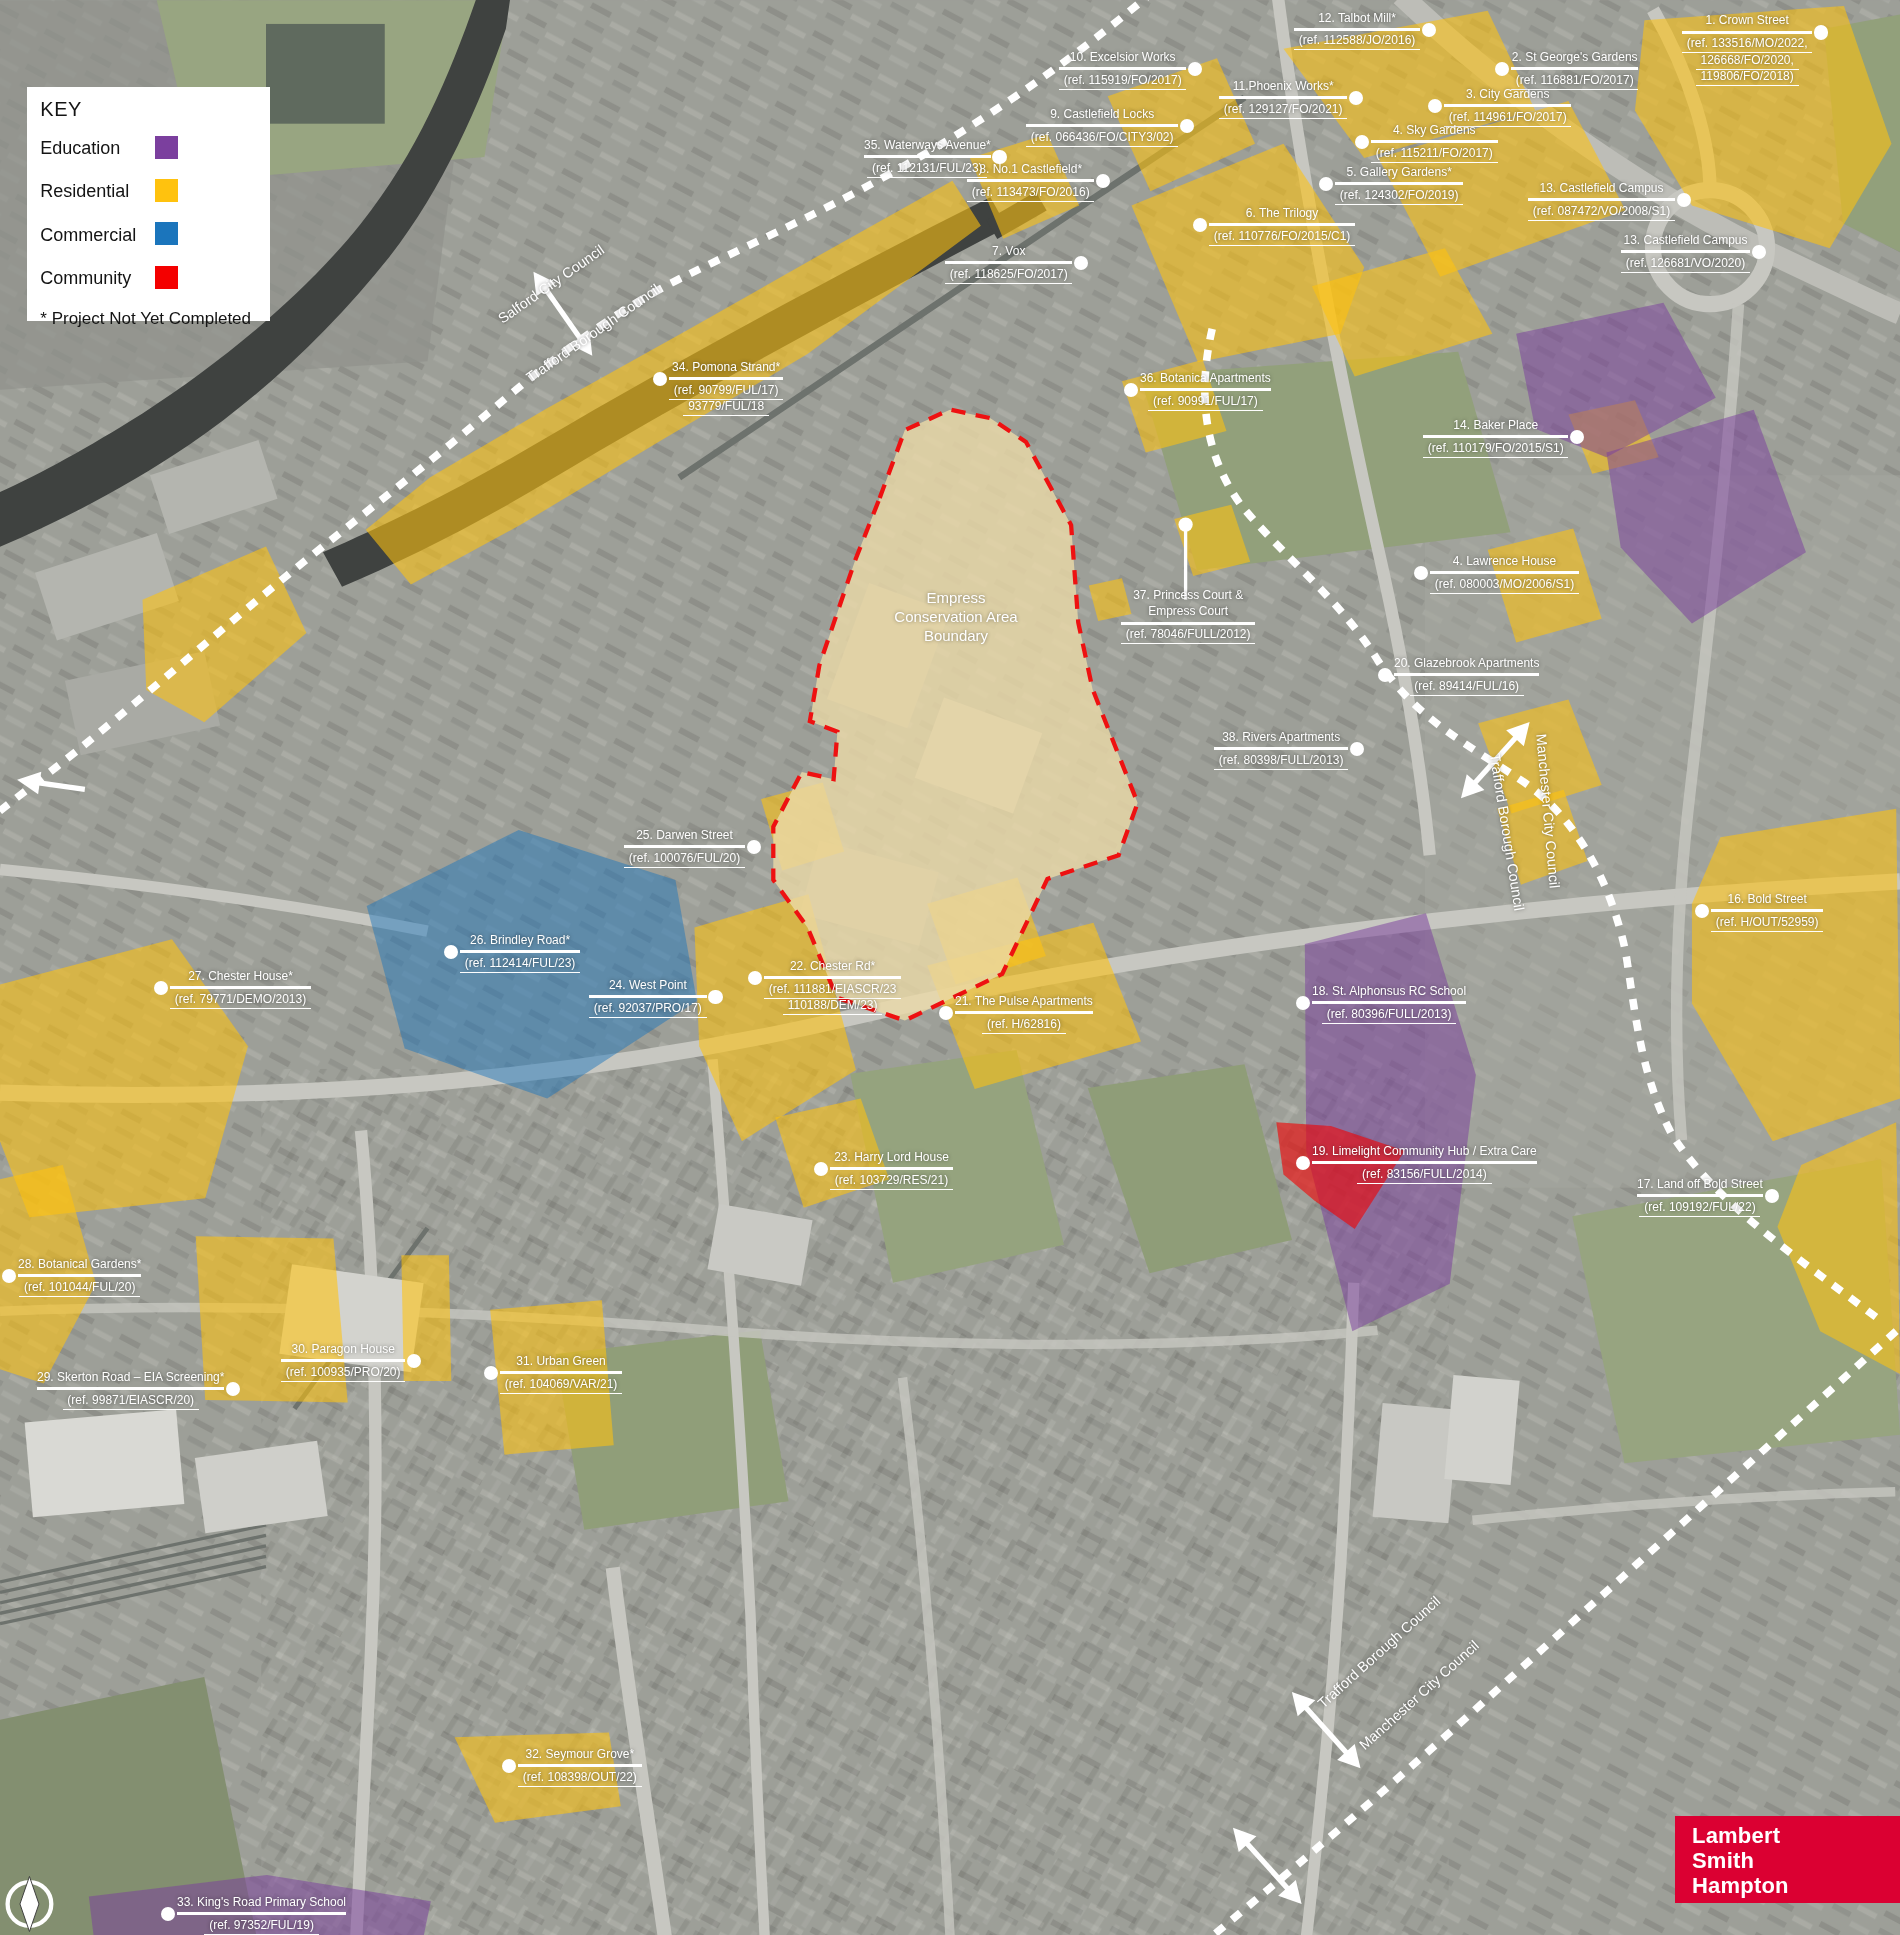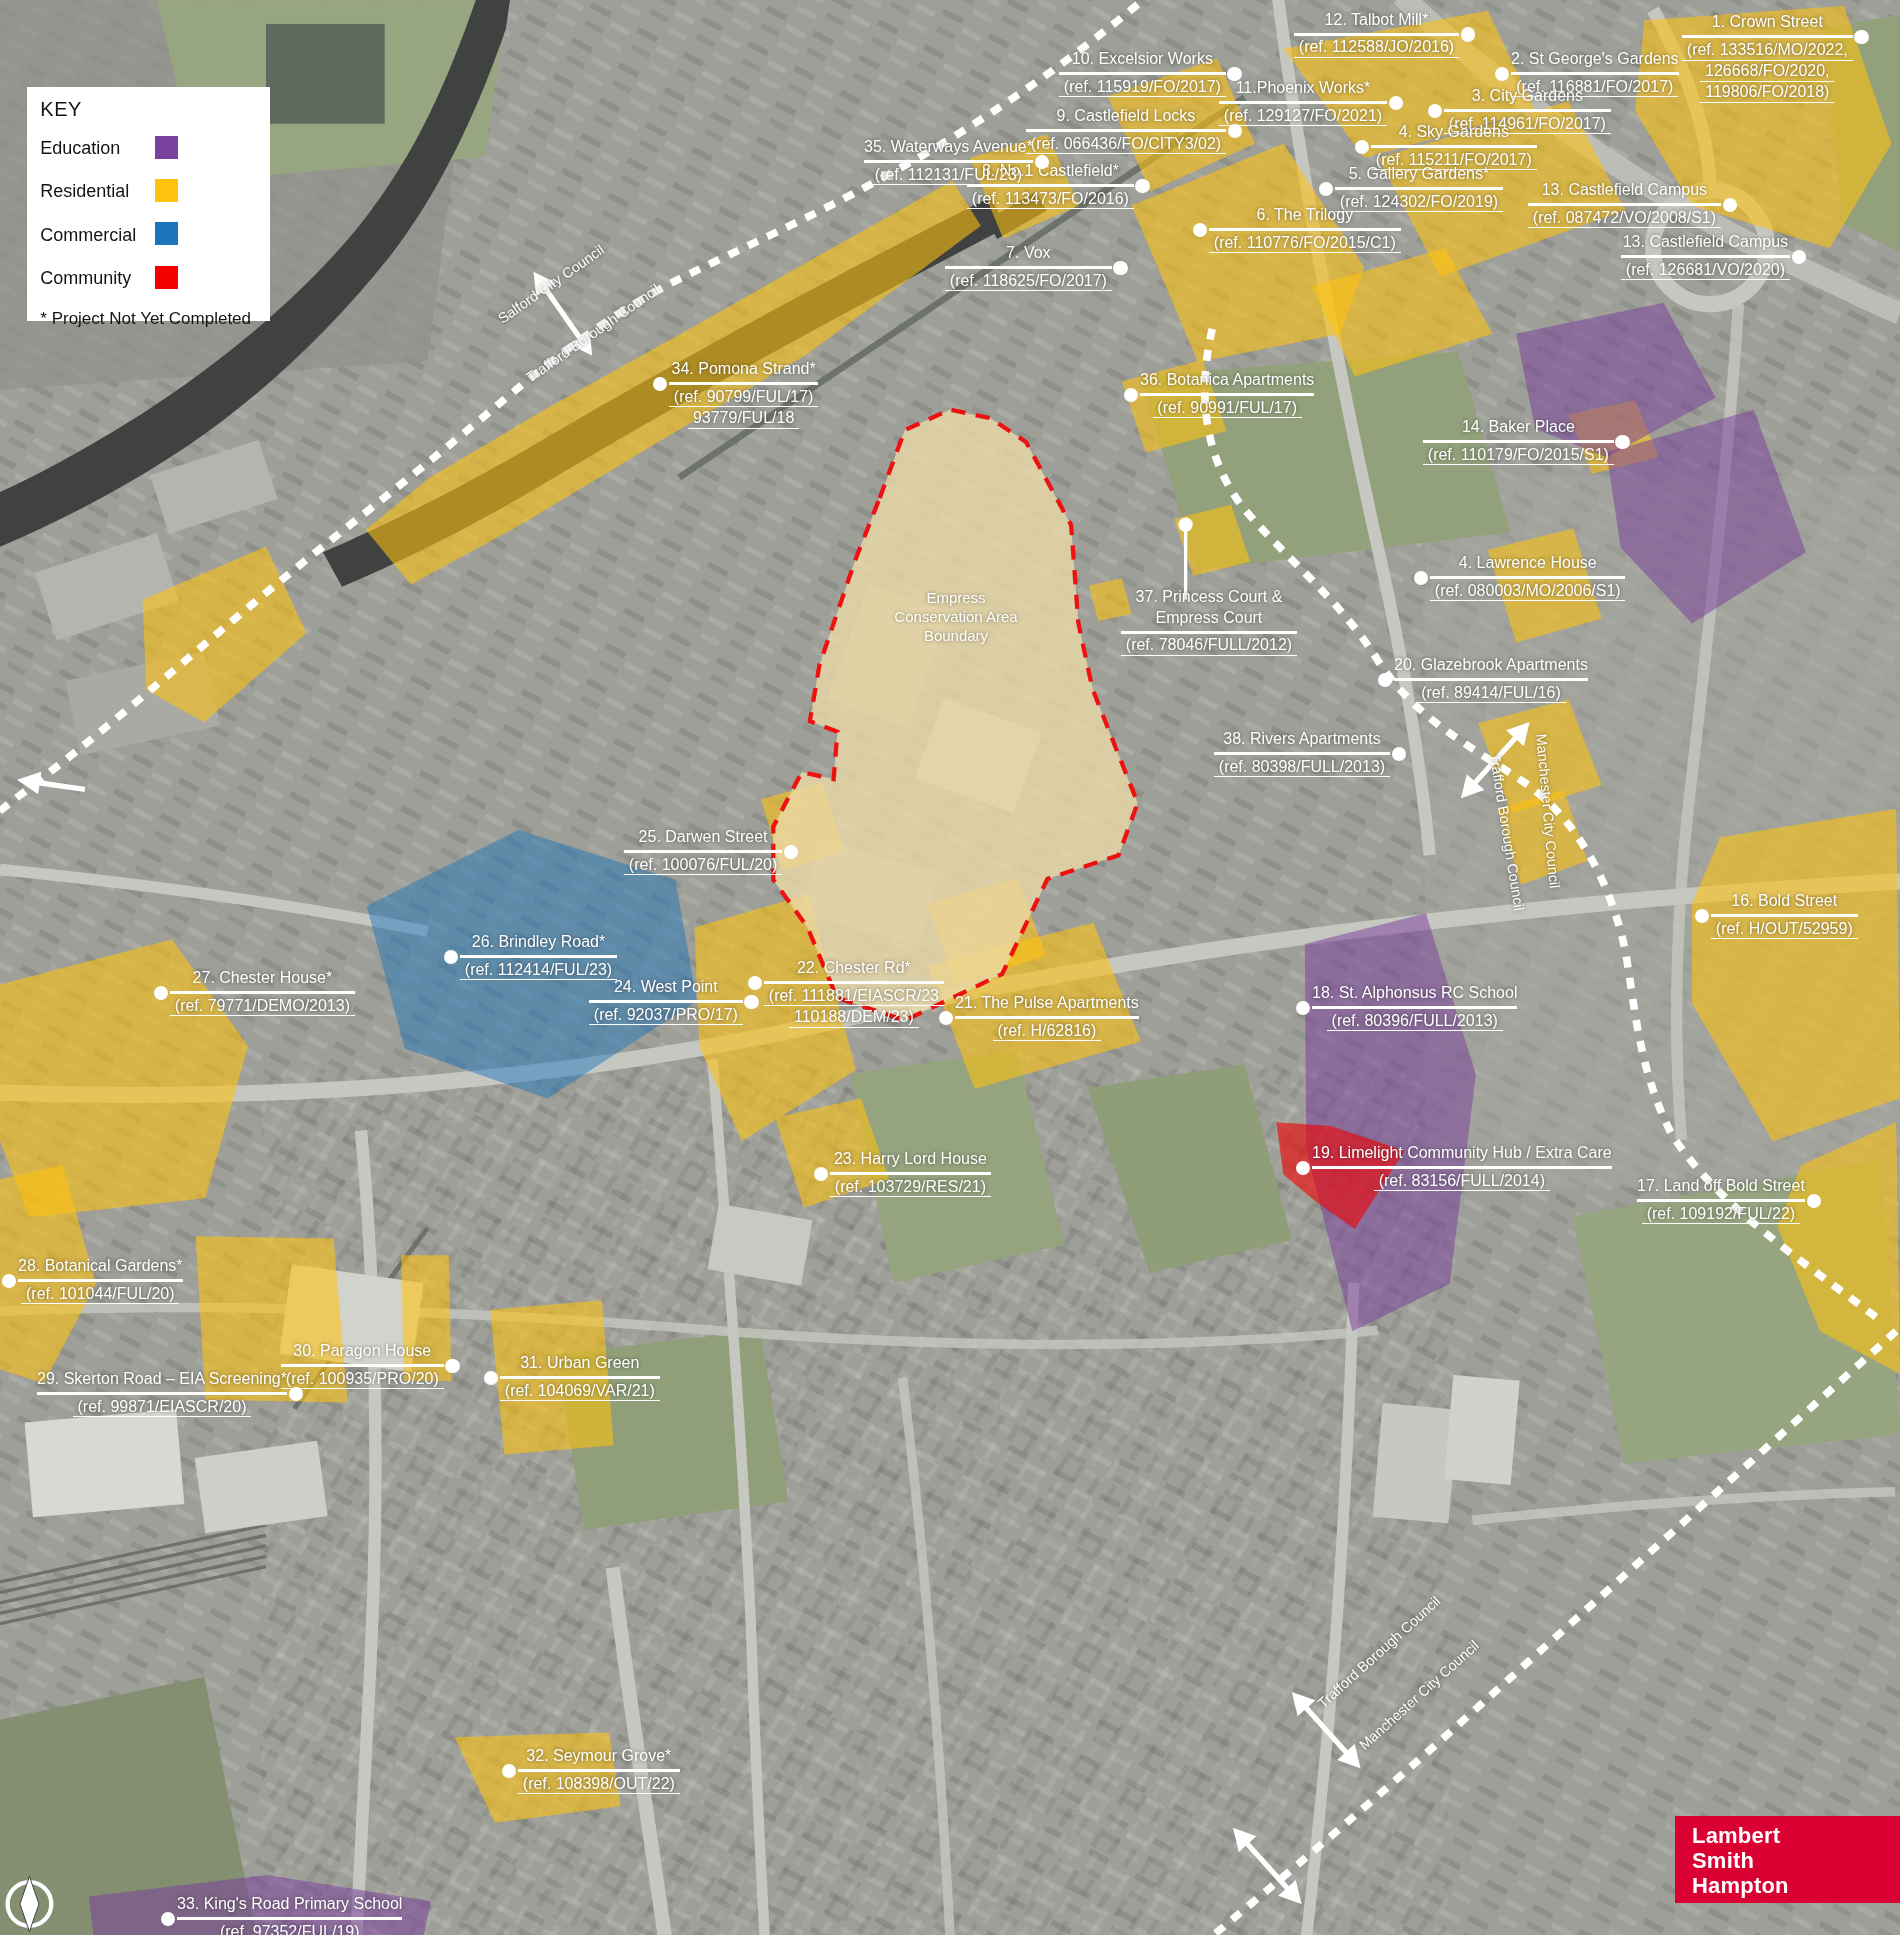--- a/index.html
+++ b/index.html
@@ -24,21 +24,21 @@
   
   .key{position:absolute;left:27px;top:87px;width:243px;height:234px;background:#fff;
        box-sizing:border-box;padding:11.4px 13.3px;color:#141414;}
   .key h2{margin:0 0 14.3px 0;font-size:20px;font-weight:normal;letter-spacing:0.5px;}
   .key-row{position:relative;height:23px;margin-bottom:20.4px;}
   .key-row .lab{position:absolute;left:0;top:2.4px;font-size:18px;}
   .key-row .sw{position:absolute;left:115px;top:0;width:23px;height:23px;}
   .key-note{font-size:17px;margin-top:10.5px;}
 
   
-  .map-label{position:absolute;color:#fff;text-align:center;font-size:16px;line-height:1.18;
+  .map-label{position:absolute;color:#fff;text-align:center;font-size:12px;line-height:1.18;
     text-shadow:0 0 3.8px rgba(0,0,0,.5);white-space:nowrap;}
   .map-label .pre{padding-bottom:1.9px;}
   .map-label .l1{display:block;position:relative;padding-bottom:3.3px;border-bottom:3.8px solid #fff;}
   .map-label .ref{margin-top:2.4px;}
   .map-label .ref span{border-bottom:1.9px solid #fff;padding:0 4.8px 1.9px;}
   .map-label.dot-left .l1::after,.map-label.dot-right .l1::after{
     content:'';position:absolute;bottom:-9px;width:14.3px;height:14.3px;border-radius:50%;background:#fff;}
   .map-label.dot-left .l1::after{left:-16px;}
   .map-label.dot-right .l1::after{right:-16px;}
 

